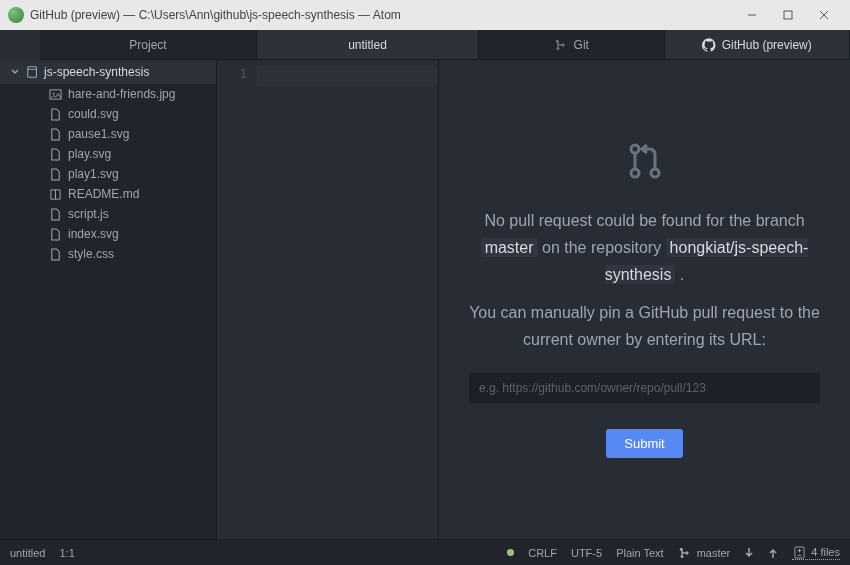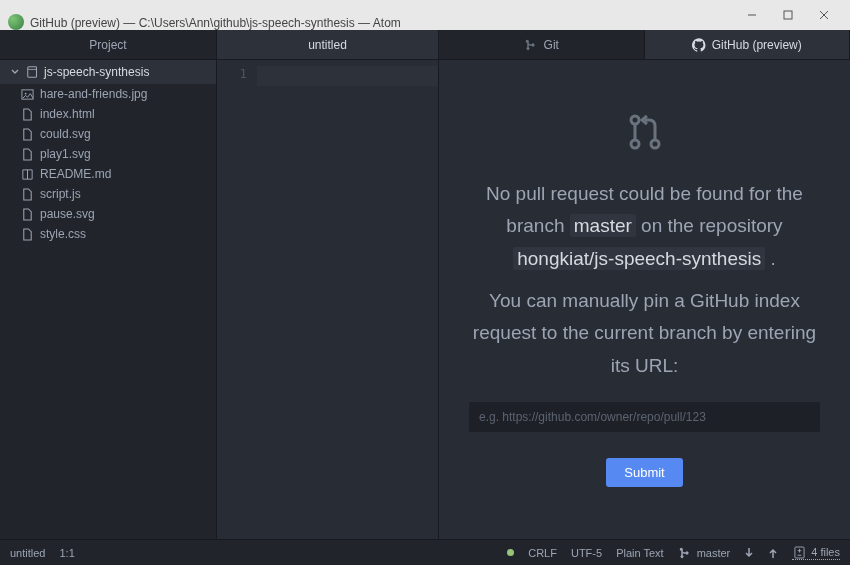--- a/index.html
+++ b/index.html
@@ -12,33 +12,34 @@
   height: 565px;
   overflow: hidden;
   display: flex;
   flex-direction: column;
 }
 .titlebar {
   height: 30px;
   background: #e8e8e8;
   color: #444;
   display: flex;
-  align-items: flex-end;
+  align-items: center;
   padding: 0 8px;
   font-size: 12px;
 }
 .titlebar .logo { width: 16px; height: 16px; margin-right: 6px; border-radius: 50%; background: radial-gradient(circle at 30% 30%, #7cc576, #3a7d44); }
 .titlebar .title { flex: 1; }
 .titlebar .win-controls { display: flex; gap: 0; }
 .titlebar .win-btn { width: 36px; height: 30px; display: flex; align-items: center; justify-content: center; color: #555; }
 .tabs {
   height: 30px;
   background: #21252b;
   display: flex;
   border-bottom: 1px solid #181a1f;
+  margin-left: 40px;
 }
 .tab {
   flex: 1;
   display: flex;
   align-items: center;
   justify-content: center;
   font-size: 12px;
   color: #9da5b4;
   border-right: 1px solid #181a1f;
   gap: 6px;
@@ -59,21 +60,21 @@
   display: flex;
   align-items: center;
   padding: 5px 8px;
   color: #d7dae0;
   gap: 4px;
   background: #2c313a;
 }
 .tree-item {
   display: flex;
   align-items: center;
-  padding: 3px 8px 3px 20px;
+  padding: 3px 8px 3px 48px;
   color: #9da5b4;
   gap: 6px;
   font-size: 12px;
 }
 .ico { width: 14px; height: 14px; display: inline-flex; align-items: center; justify-content: center; flex-shrink: 0; }
 .editor {
   width: 222px;
   background: #282c34;
   border-right: 1px solid #181a1f;
   display: flex;
@@ -97,21 +98,21 @@
   background: #282c34;
   display: flex;
   flex-direction: column;
   align-items: center;
   justify-content: center;
   padding: 20px 30px;
   text-align: center;
   color: #9da5b4;
 }
 .gh-panel .pr-icon { margin-bottom: 26px; }
-.gh-panel p { line-height: 1.7; font-size: 19px; margin-bottom: 10px; }
+.gh-panel p { line-height: 1.7; font-size: 16px; margin-bottom: 10px; }
 .gh-panel .tag { background: #30353f; padding: 1px 4px; border-radius: 2px; color: #d7dae0; }
 .gh-panel input {
   width: 100%;
   background: #1d2026;
   border: none;
   padding: 8px 10px;
   color: #abb2bf;
   font-size: 12px;
   border-radius: 2px;
   margin-top: 10px;
@@ -223,36 +224,44 @@
             </svg>
           </span>
           <span>hare-and-friends.jpg</span>
         </div>
         <div class="tree-item">
           <span class="ico">
             <svg width="13" height="13" viewBox="0 0 14 14">
               <path d="M3 1h5l3 3v9H3z" fill="none" stroke="#9da5b4" stroke-width="1.1"></path>
             </svg>
           </span>
-          <span>index.html</span>
-        </div>
-        <div class="tree-item">
-          <span class="ico">
-            <svg width="13" height="13" viewBox="0 0 14 14">
-              <path d="M3 1h5l3 3v9H3z" fill="none" stroke="#9da5b4" stroke-width="1.1"></path>
-            </svg>
-          </span>
           <span>could.svg</span>
         </div>
         <div class="tree-item">
           <span class="ico">
             <svg width="13" height="13" viewBox="0 0 14 14">
               <path d="M3 1h5l3 3v9H3z" fill="none" stroke="#9da5b4" stroke-width="1.1"></path>
             </svg>
           </span>
+          <span>pause1.svg</span>
+        </div>
+        <div class="tree-item">
+          <span class="ico">
+            <svg width="13" height="13" viewBox="0 0 14 14">
+              <path d="M3 1h5l3 3v9H3z" fill="none" stroke="#9da5b4" stroke-width="1.1"></path>
+            </svg>
+          </span>
+          <span>play.svg</span>
+        </div>
+        <div class="tree-item">
+          <span class="ico">
+            <svg width="13" height="13" viewBox="0 0 14 14">
+              <path d="M3 1h5l3 3v9H3z" fill="none" stroke="#9da5b4" stroke-width="1.1"></path>
+            </svg>
+          </span>
           <span>play1.svg</span>
         </div>
         <div class="tree-item">
           <span class="ico">
             <svg width="13" height="13" viewBox="0 0 14 14">
               <path d="M2 2h5v10H2zM7 2h5v10H7z" fill="none" stroke="#9da5b4"></path>
             </svg>
           </span>
           <span>README.md</span>
         </div>
@@ -263,21 +272,21 @@
             </svg>
           </span>
           <span>script.js</span>
         </div>
         <div class="tree-item">
           <span class="ico">
             <svg width="13" height="13" viewBox="0 0 14 14">
               <path d="M3 1h5l3 3v9H3z" fill="none" stroke="#9da5b4" stroke-width="1.1"></path>
             </svg>
           </span>
-          <span>pause.svg</span>
+          <span>index.svg</span>
         </div>
         <div class="tree-item">
           <span class="ico">
             <svg width="13" height="13" viewBox="0 0 14 14">
               <path d="M3 1h5l3 3v9H3z" fill="none" stroke="#9da5b4" stroke-width="1.1"></path>
             </svg>
           </span>
           <span>style.css</span>
         </div>
       </div>
@@ -303,21 +312,21 @@
         <path d="M20 4 l-5 4 5 4" fill="none" stroke="#6a737d" stroke-width="3"></path>
       </svg>
     </div>
     <p>
       <span>No pull request could be found for the branch </span>
       <span class="tag">master</span>
       <span> on the repository </span>
       <span class="tag">hongkiat/js-speech-synthesis</span>
       <span> .</span>
     </p>
-    <p>You can manually pin a GitHub index request to the current branch by entering its URL:</p>
+    <p>You can manually pin a GitHub pull request to the current owner by entering its URL:</p>
     <input type="text" placeholder="e.g. https://github.com/owner/repo/pull/123" style="">
     <button>Submit</button>
   </div>
 
 </div>
 
 <div class="statusbar">
   <div class="item">untitled</div>
   <div class="item">1:1</div>
   <div class="spacer"></div>

